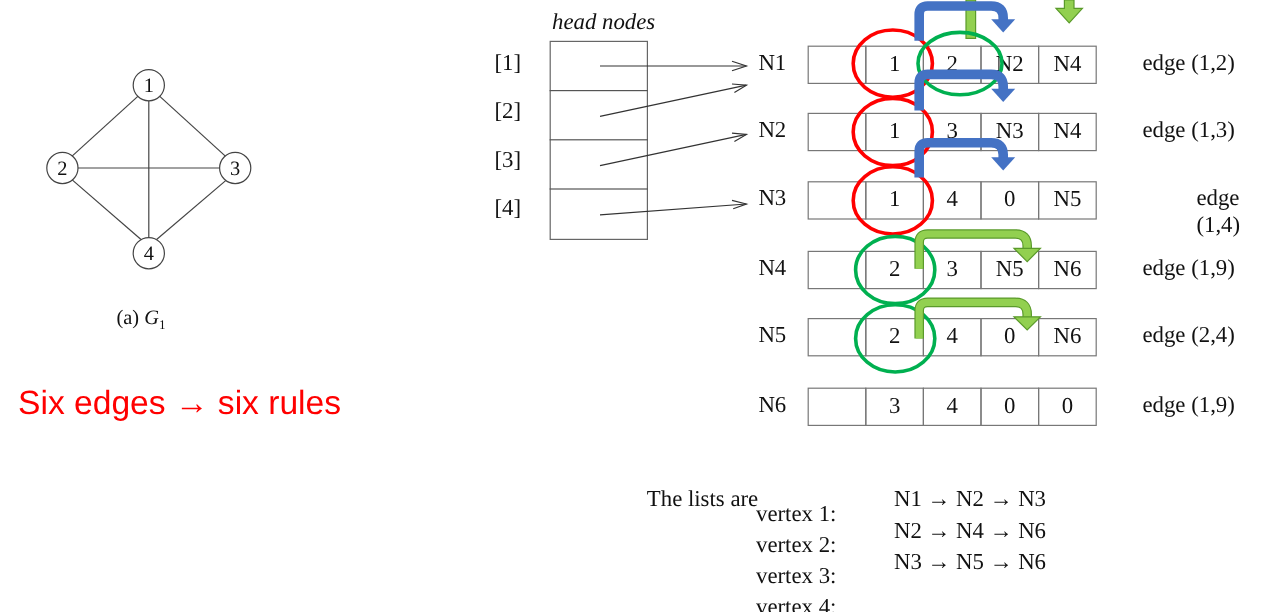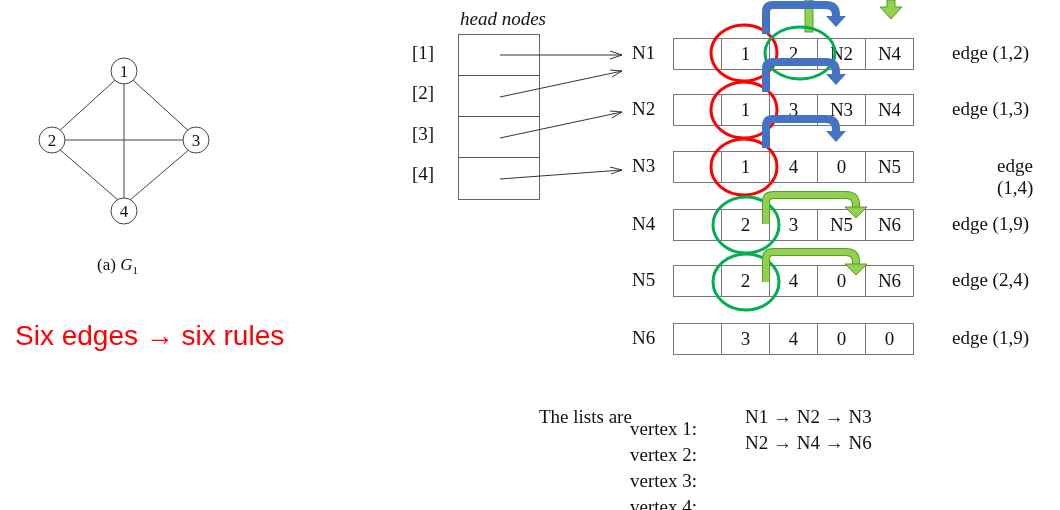--- a/index.html
+++ b/index.html
@@ -175,13 +175,14 @@
 <div class="lists" style="left:511px; top:404px;margin-left:28px;">The lists are</div>
 <div class="lists" style="left:630px; top:416px;">
   <div>vertex 1:</div>
   <div>vertex 2:</div>
   <div>vertex 3:</div>
   <div>vertex 4:</div>
 </div>
 <div class="lists" style="left:745px; top:404px;">
   <div>N1 → N2 → N3</div>
   <div>N2 → N4 → N6</div>
+  <div>N3 → N5 → N6</div>
 </div>
 
 </body></html>

